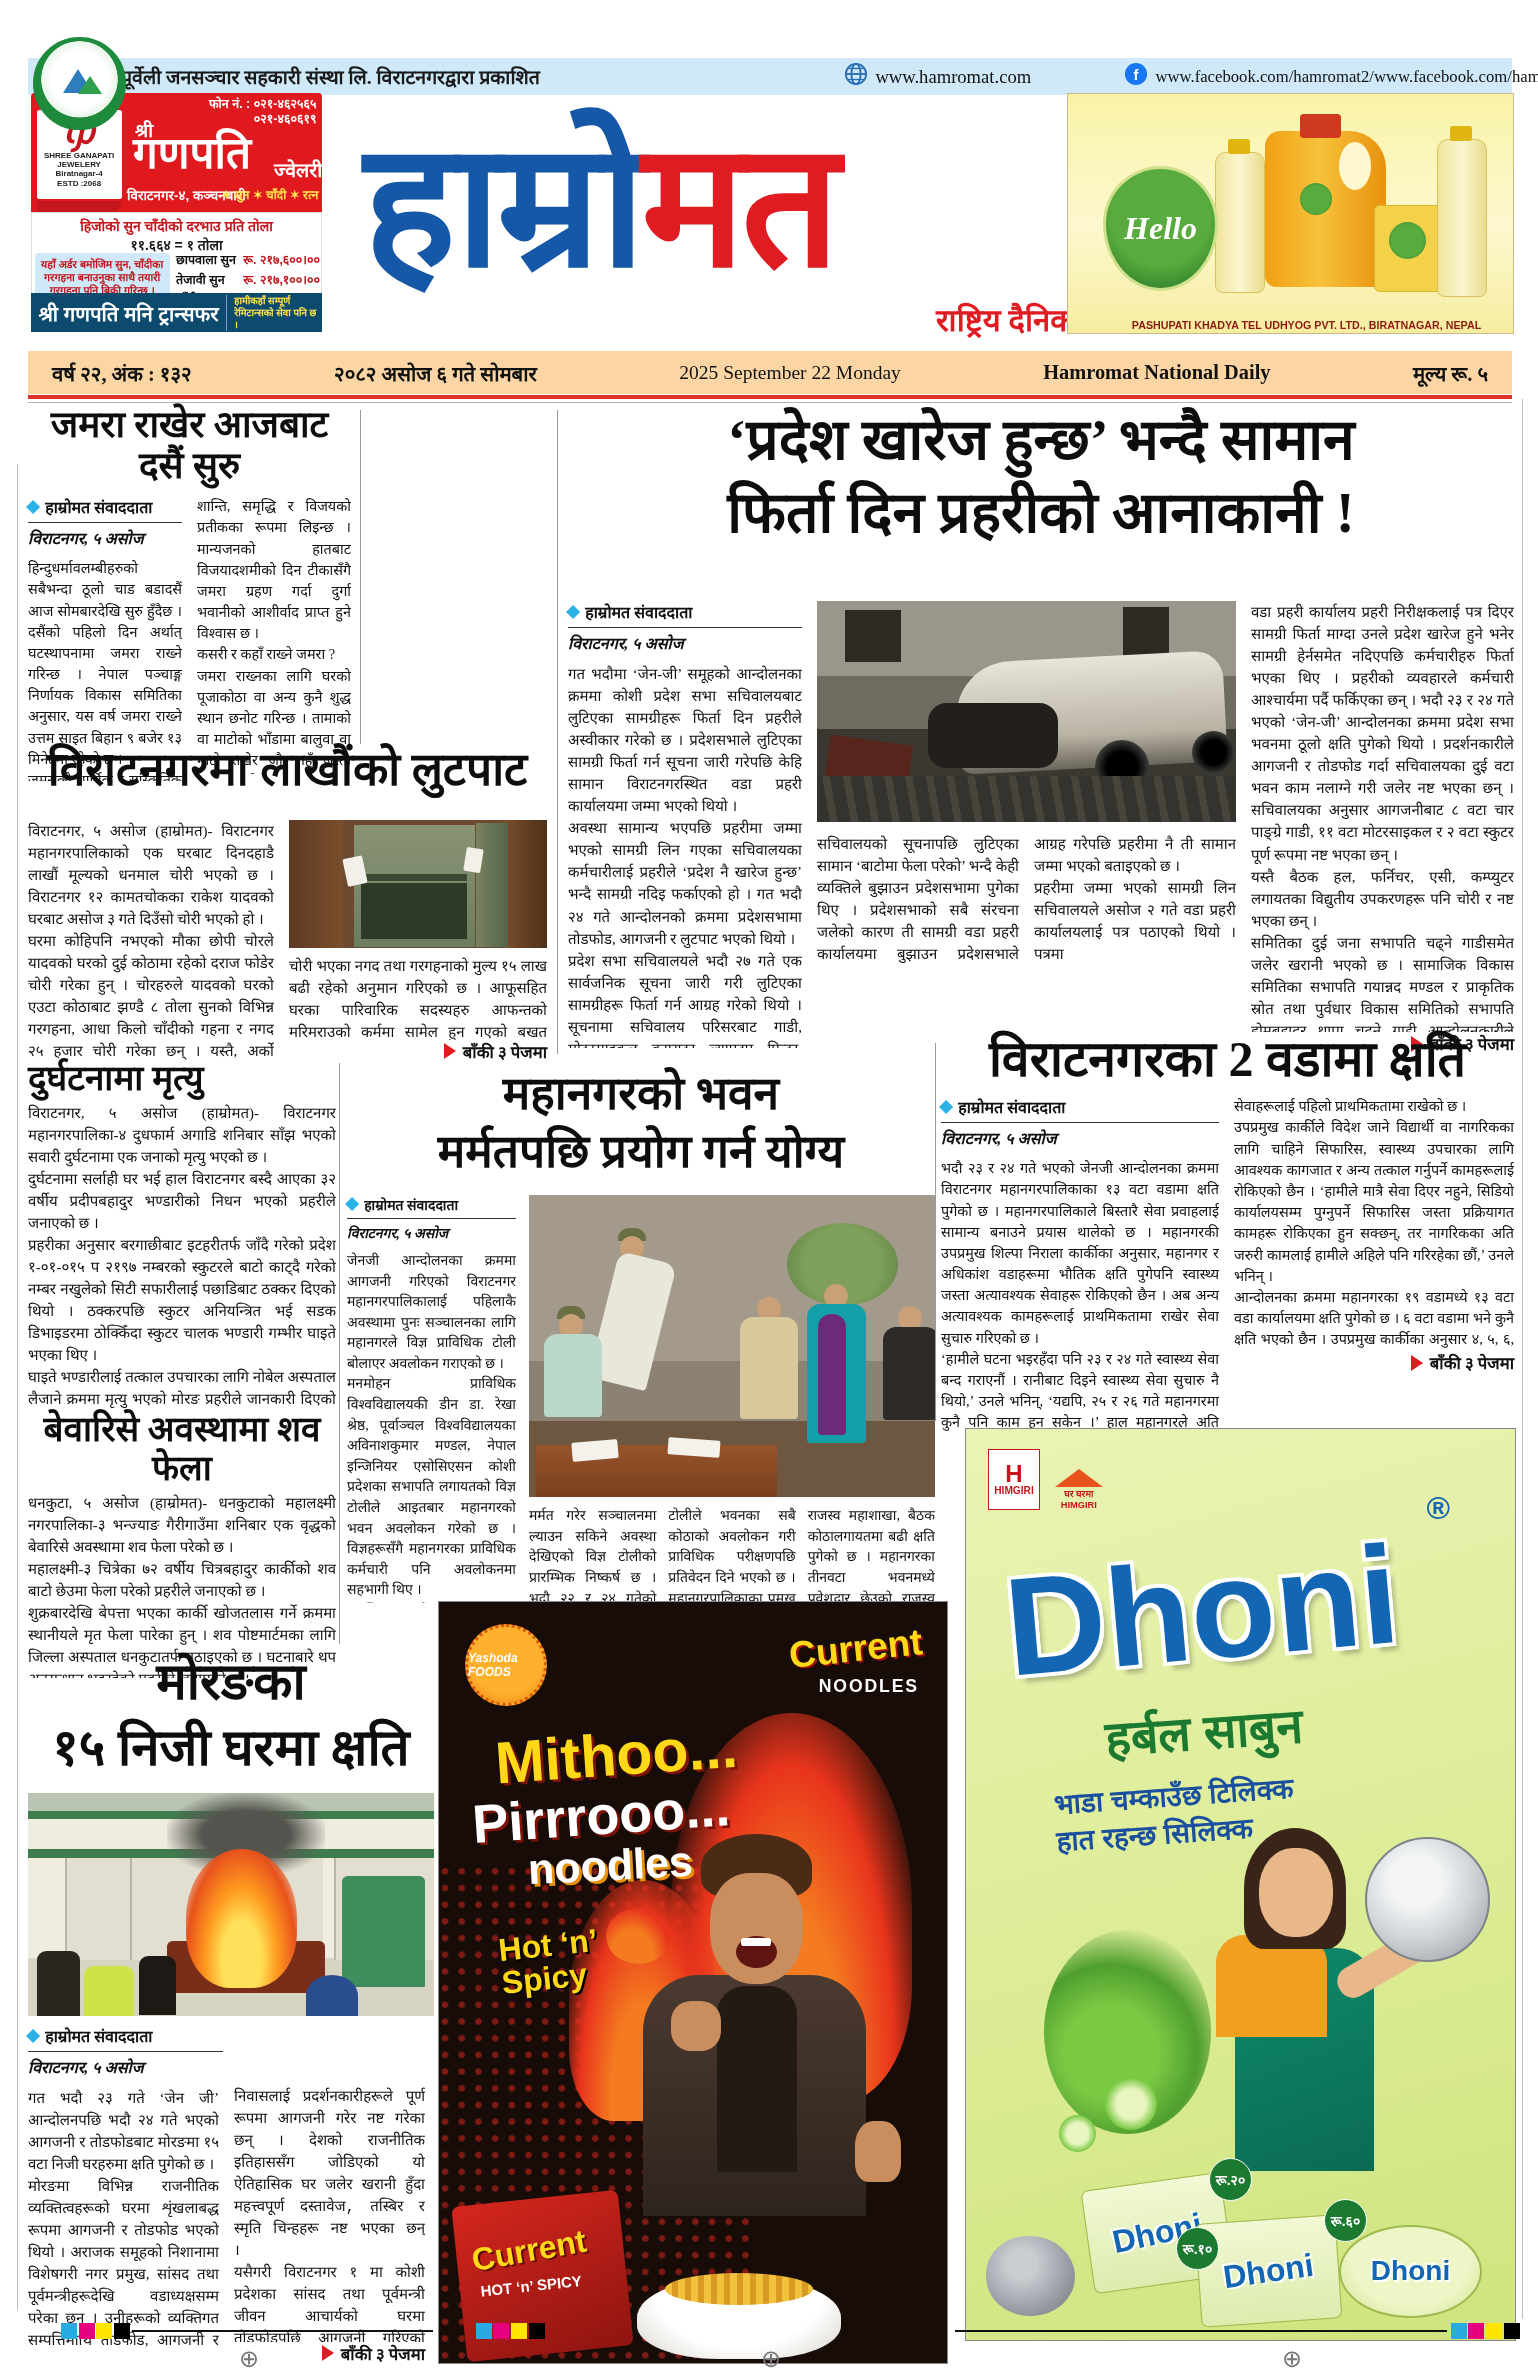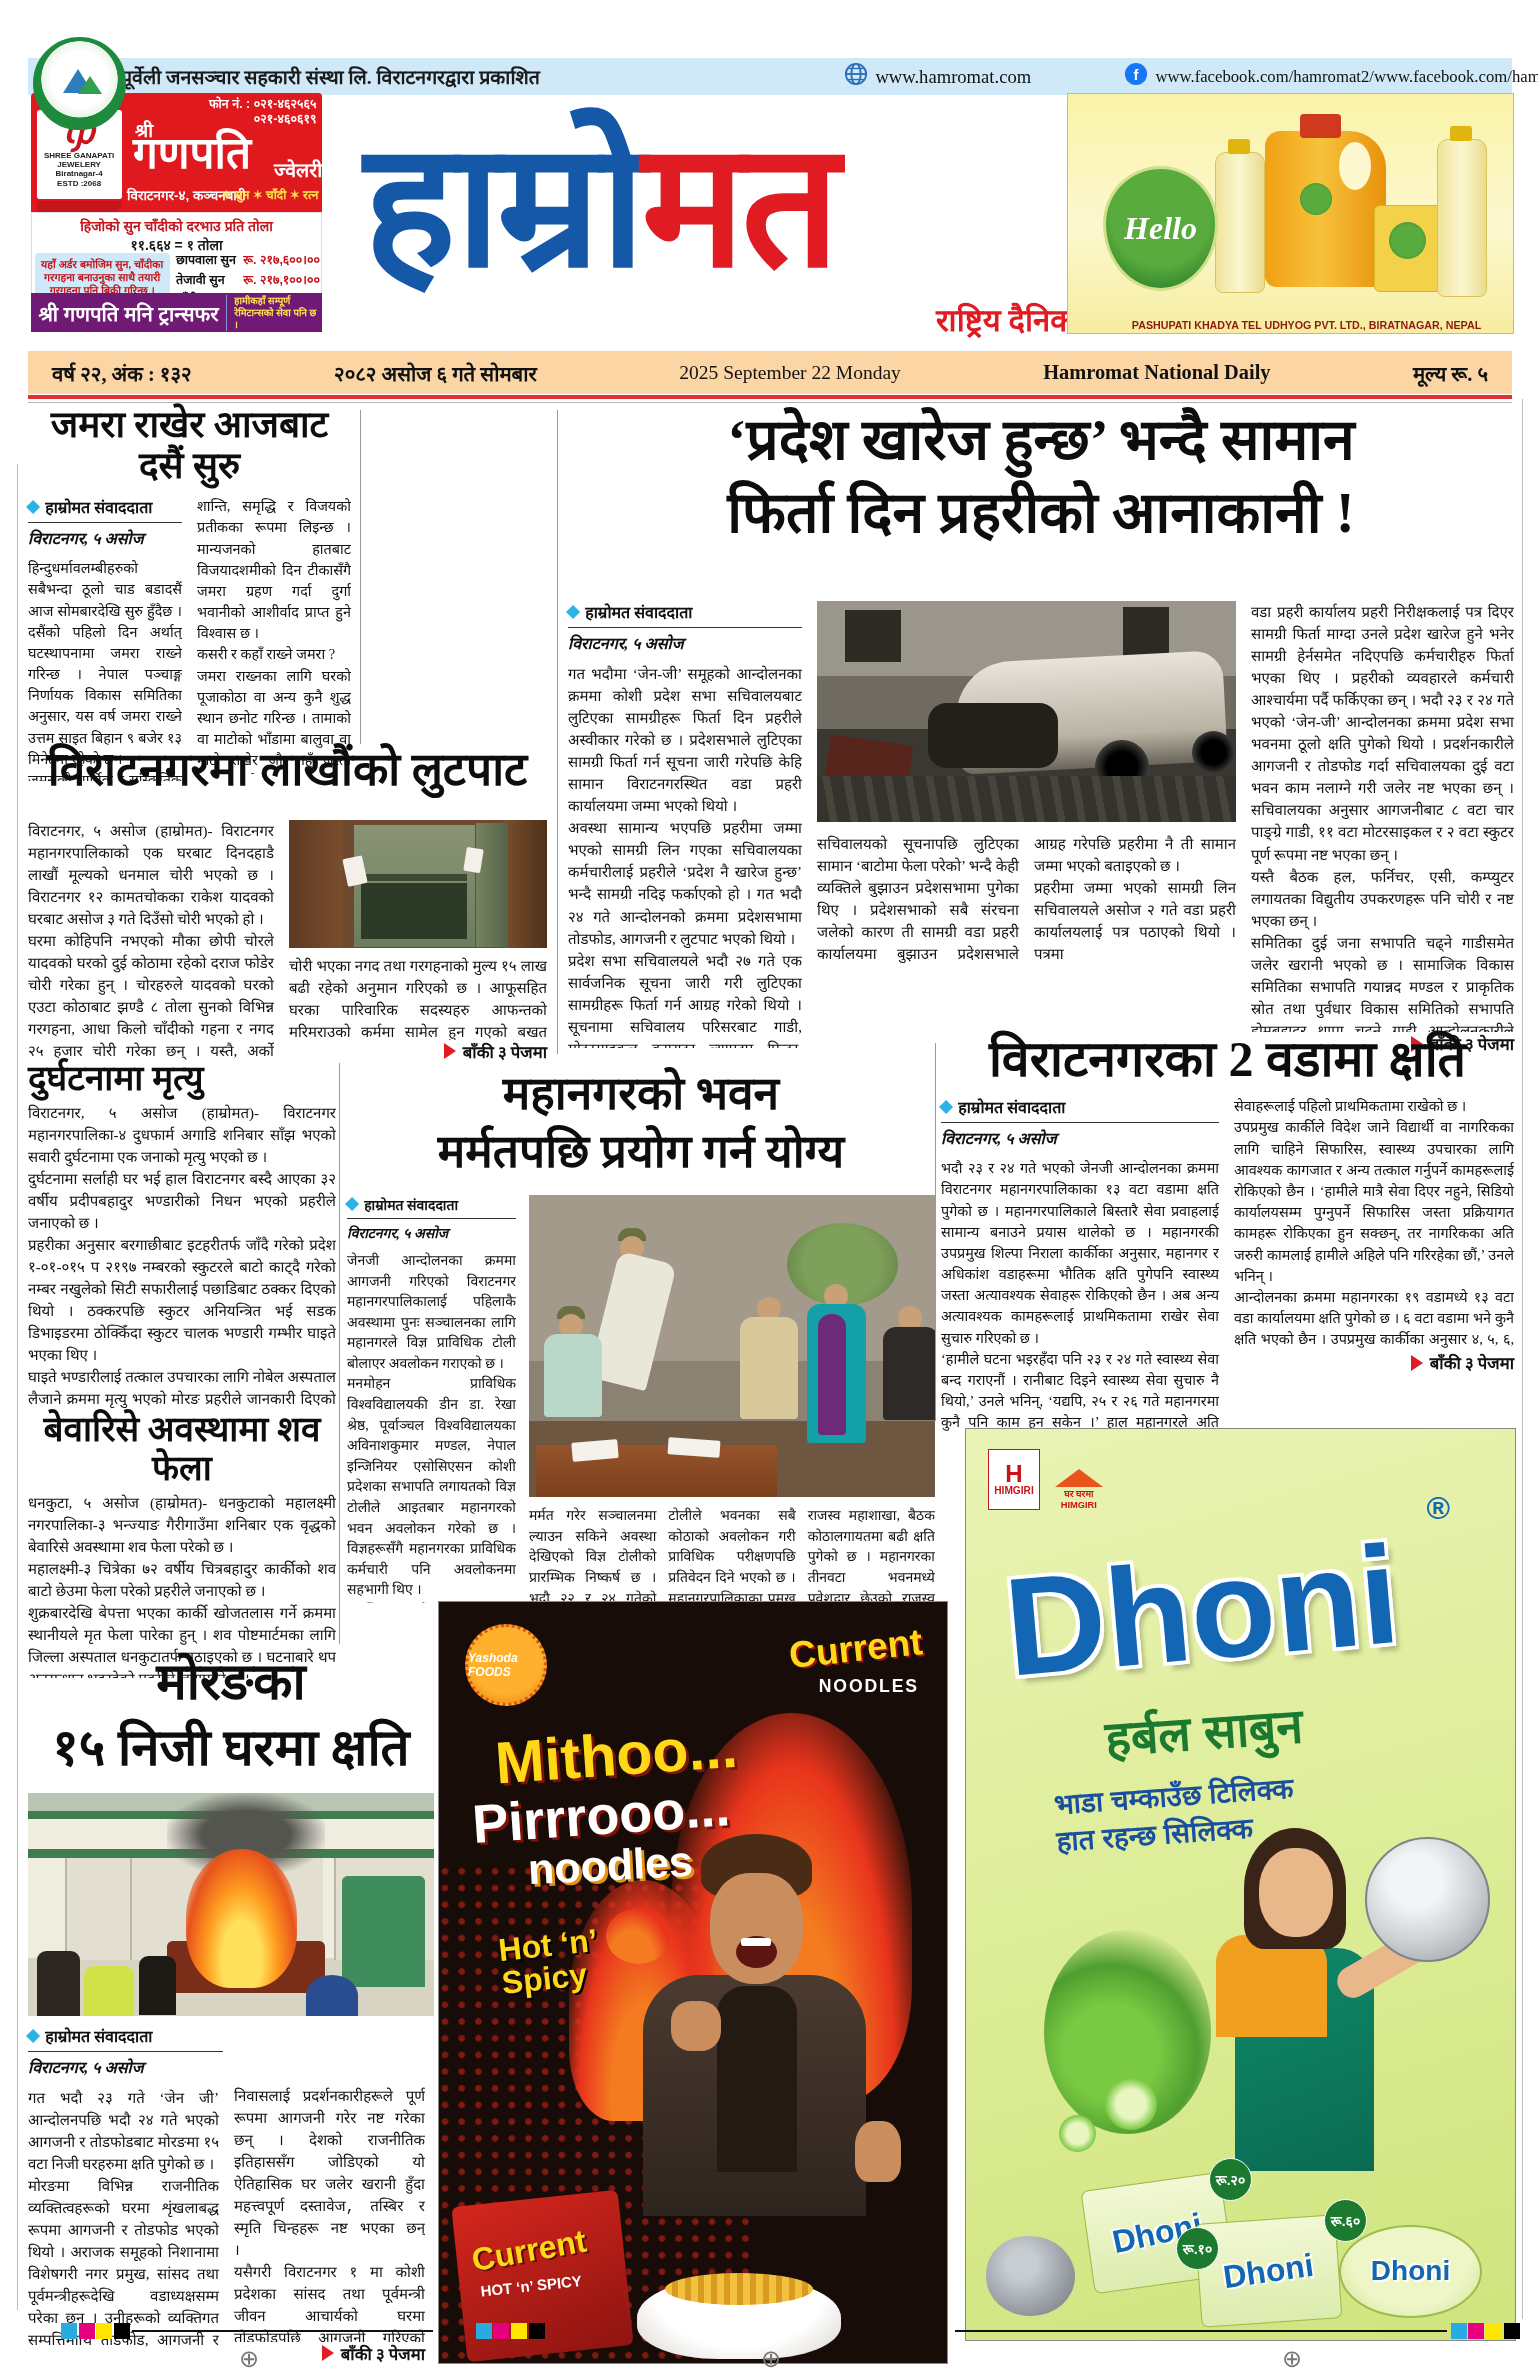--- a/index.html
+++ b/index.html
@@ -39,21 +39,21 @@
   .jad .addr{position:absolute;left:96px;top:93px;color:#fff;font-weight:bold;font-size:13.4px;}
   .jad .items{position:absolute;right:3.7px;top:93px;color:#ffe34d;font-weight:bold;font-size:12px;}
   .jad .ratewrap{position:absolute;left:0;top:119px;right:0;height:82px;background:#fff;border:0.9px solid #ddd;}
   .jad .rt{color:#c4161c;font-weight:bold;font-size:14px;text-align:center;margin-top:2.8px;}
   .jad .rv{color:#1a1a1a;font-weight:bold;font-size:14px;text-align:center;}
   .jad .note{position:absolute;left:3.7px;top:160px;width:135px;height:74px;background:#cfe9f8;border-radius:3.7px;
         color:#c4161c;font-weight:bold;font-size:10.7px;padding:4.6px;box-sizing:border-box;line-height:13px;text-align:center;}
   .jad .pbox{position:absolute;left:145px;top:158px;right:1.9px;height:78px;background:#fff;}
   .jad .prow{display:flex;justify-content:space-between;font-size:12.5px;font-weight:bold;line-height:19.5px;}
   .jad .prow .v{color:#c4161c;}
-  .jad .blue{position:absolute;left:0;top:200px;right:0;height:39px;background:#701a75;display:flex;align-items:center;}
+  .jad .blue{position:absolute;left:0;top:200px;right:0;height:39px;background:#0c4a6e;display:flex;align-items:center;}
   .jad .transfer{color:#fff;font-weight:bold;font-size:20.4px;margin-left:7.4px;white-space:nowrap;}
   .jad .tnote{color:#ffe34d;font-weight:bold;font-size:9.7px;margin-left:7.4px;border-left:0.9px solid #7f95d0;
         padding-left:7.4px;line-height:12px;width:83px;}
   
   .oad{position:absolute;left:1067px;top:93px;width:445px;height:239px;border:0.9px solid #c9b98a;
        background:linear-gradient(180deg,#f9f3a8 0%,#fdf8cf 55%,#f6eda0 100%);overflow:hidden;}
   .oad .badge{position:absolute;left:35px;top:72px;width:109px;height:119px;border-radius:50% 50% 50% 50%/46% 46% 54% 54%;
        background:radial-gradient(circle at 50% 40%,#58ab3c 0 55%,#1f6e28 100%);border:3.7px solid #cfe08a;
        display:flex;align-items:center;justify-content:center;color:#fff;font-style:italic;font-weight:bold;font-size:32px;}
   .oad .jug{position:absolute;left:197px;top:37px;width:121px;height:156px;background:linear-gradient(90deg,#f0a013,#f7c23b 45%,#e8920d);

